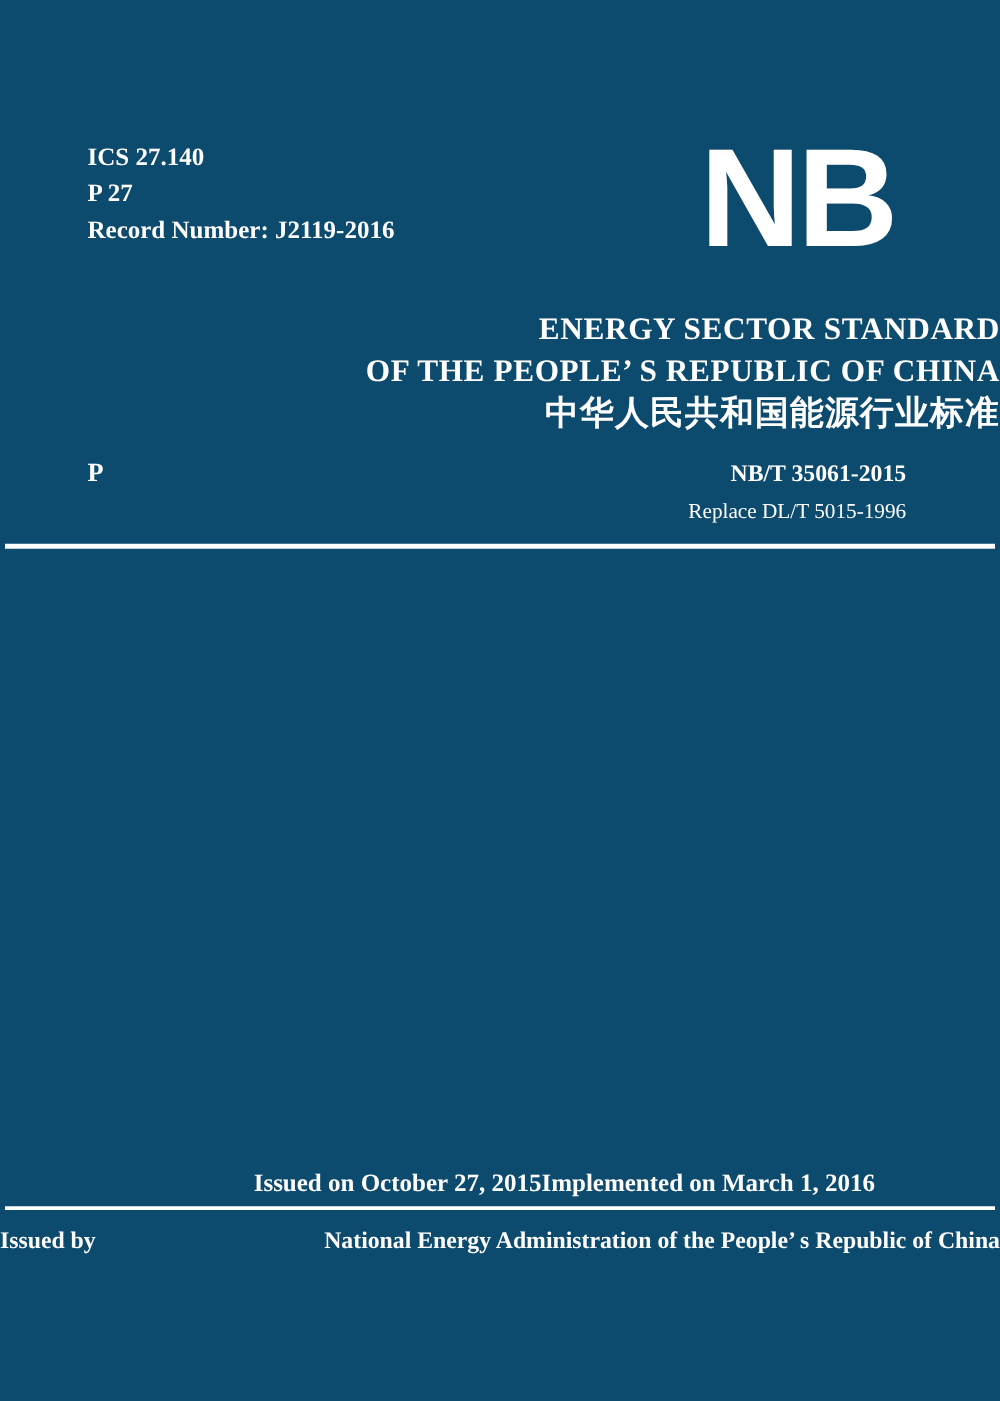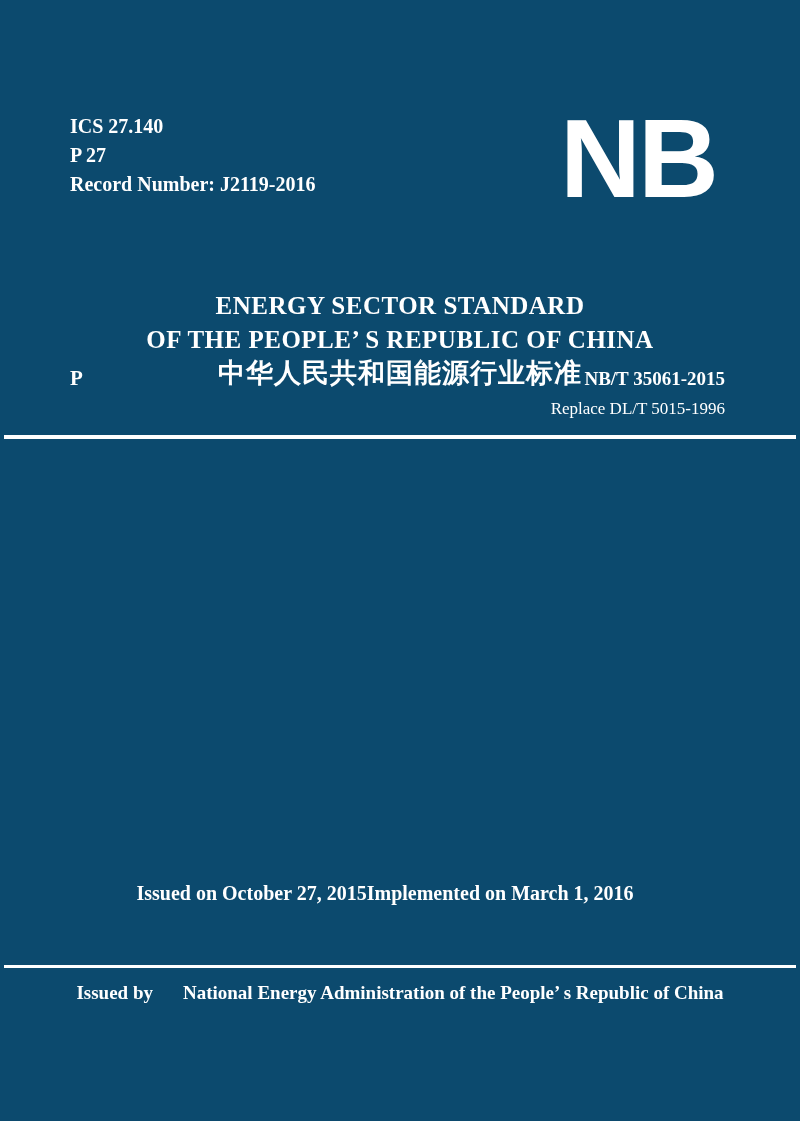--- a/index.html
+++ b/index.html
@@ -28,22 +28,21 @@
     position: absolute; left: 560px; top: 84px;
     font-family: "Liberation Sans", "DejaVu Sans", sans-serif;
     font-size: 112px; font-weight: bold; line-height: 1;
     letter-spacing: -3px;
     margin-top: 19px;
   }
 
   
   .std-block {
     position: absolute; left: 0; top: 247px; width: 100%;
-    text-align: center;
-    margin-top: 42px;
+    text-align: right;
   }
   .std-en { font-size: 25px; font-weight: bold; line-height: 34px; letter-spacing: 0.5px; }
   .std-zh { font-size: 27px; font-weight: bold; line-height: 36px; letter-spacing: 1px; font-family: Liberation Mono, monospace; }
 
   
   .code-row {
     position: absolute; left: 70px; right: 75px; top: 366px;
     display: flex; justify-content: space-between; align-items: baseline;
   }
   .doc-class { font-size: 21px; font-weight: bold; }
@@ -63,30 +62,30 @@
   
   .title-block {
     position: absolute; left: 0; top: 472px; width: 100%;
     text-align: center;
   }
   .title-en { font-size: 30px; font-weight: bold; line-height: 46px; }
   .title-zh { font-size: 35px; font-weight: bold; line-height: 52px; letter-spacing: 2px; margin-top: 2px; }
 
   
   .dates-row {
-    position: absolute; left: 70px; right: 100px; top: 881px;
-    display: flex; justify-content: center;
+    position: absolute; left: 70px; right: 100px; top: 935px;
+    display: flex; justify-content: flex-end;
     font-size: 20px; font-weight: bold; line-height: 24px;
     white-space: nowrap;
   }
 
   
   .issuer-row {
     position: absolute; left: 0; top: 981px; width: 100%;
-    display: flex; justify-content: center; gap: 30px;
+    display: flex; justify-content: space-between; gap: 30px;
     font-size: 19px; font-weight: bold; line-height: 24px;
     white-space: nowrap;
   }
 </style>
 </head>
 <body>
 
 <div class="page">
 
   <div class="ics-block">

